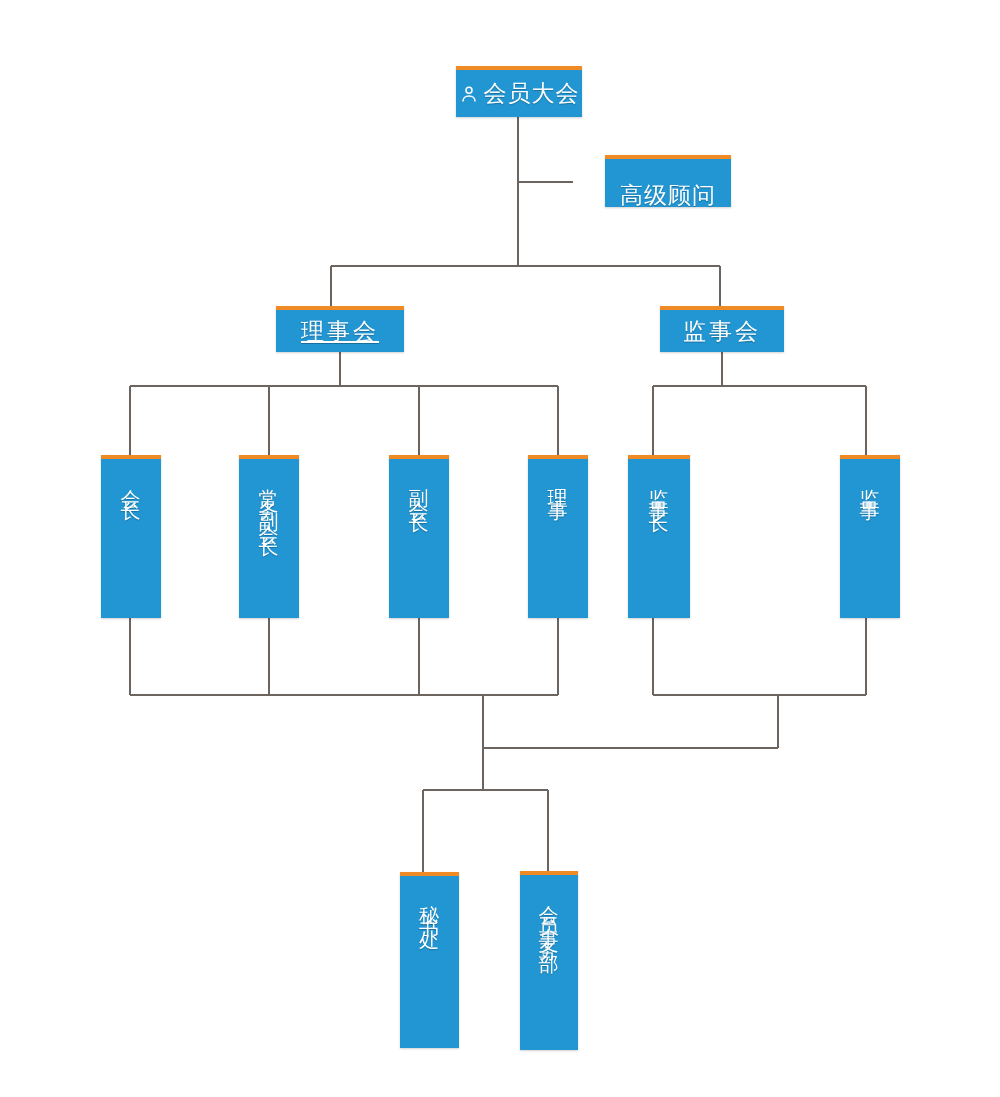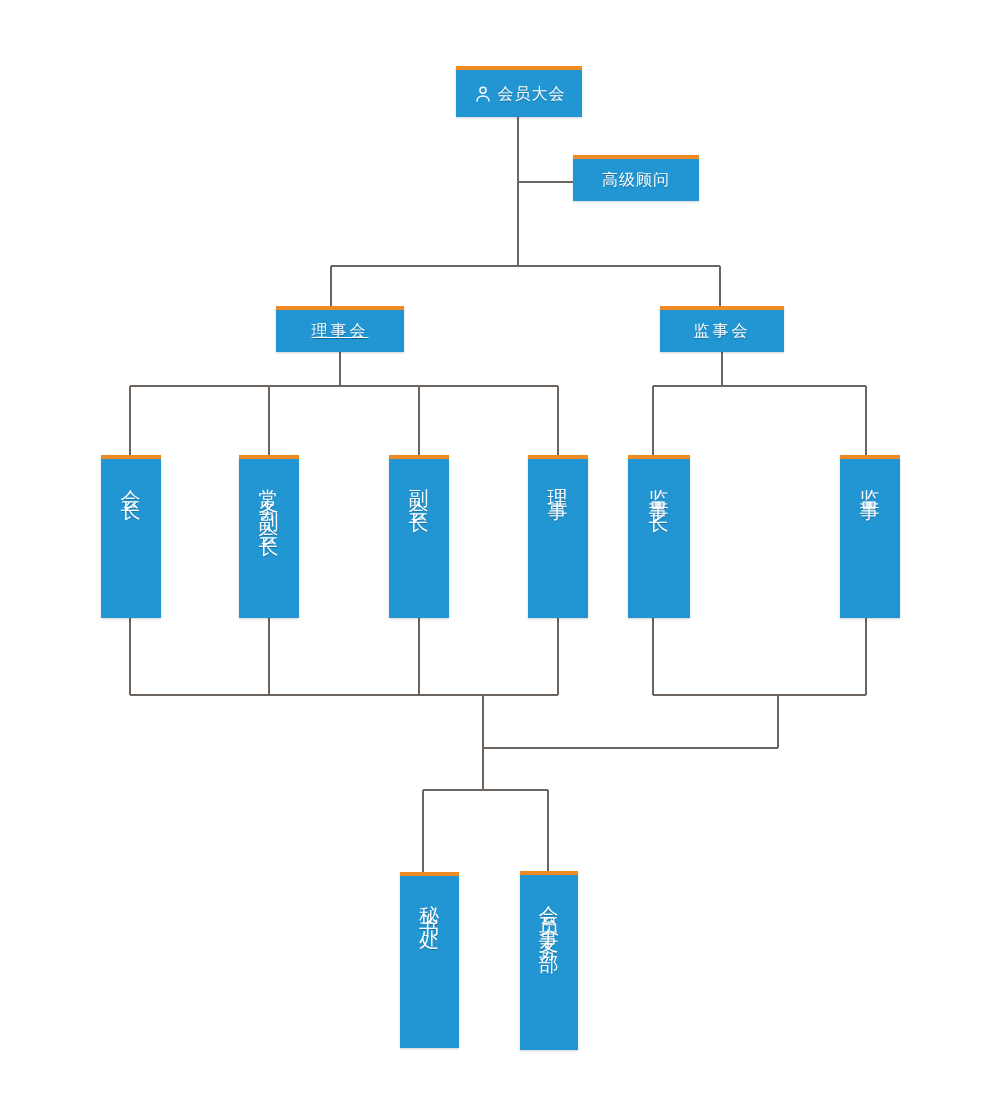--- a/index.html
+++ b/index.html
@@ -38,21 +38,21 @@
     box-shadow: 0 1px 2px rgba(0,0,0,0.18);
   }
   .node-label {
     display: block;
     color: #ffffff;
     text-shadow: 0 1px 1px rgba(0,0,0,0.25);
     white-space: nowrap;
   }
   
   .node.horiz .node-label {
-    font-size: 16px;
+    font-size: 23px;
     letter-spacing: 3px;
     line-height: 1;
   }
   .node.horiz.root .node-label {
     letter-spacing: 1px;
   }
   .node.horiz.advisor .node-label {
     letter-spacing: 1px;
   }
   
@@ -135,21 +135,21 @@
       <span class="root-icon">
         <svg viewBox="0 0 24 24" width="20" height="20" fill="none" stroke="#ffffff" stroke-width="1.8" stroke-linecap="round" stroke-linejoin="round">
           <circle cx="12" cy="7.5" r="3.6"></circle>
           <path d="M4.8 20.5c0-3.9 3.2-6.2 7.2-6.2s7.2 2.3 7.2 6.2"></path>
         </svg>
       </span>
       <span class="node-label">会员大会</span>
     </span>
   </div>
 
-  <div class="node horiz advisor" style="left:573px; top:155px; width:126px; height:46px;">
+  <div class="node horiz advisor" style="left:605px; top:155px; width:126px; height:52px;align-items:flex-end;">
     <span class="node-label">高级顾问</span>
   </div>
 
   <div class="node horiz" style="left:276px; top:306px; width:128px; height:46px;text-decoration:underline;">
     <span class="node-label">理事会</span>
   </div>
 
   <div class="node horiz" style="left:660px; top:306px; width:124px; height:46px;">
     <span class="node-label">监事会</span>
   </div>

